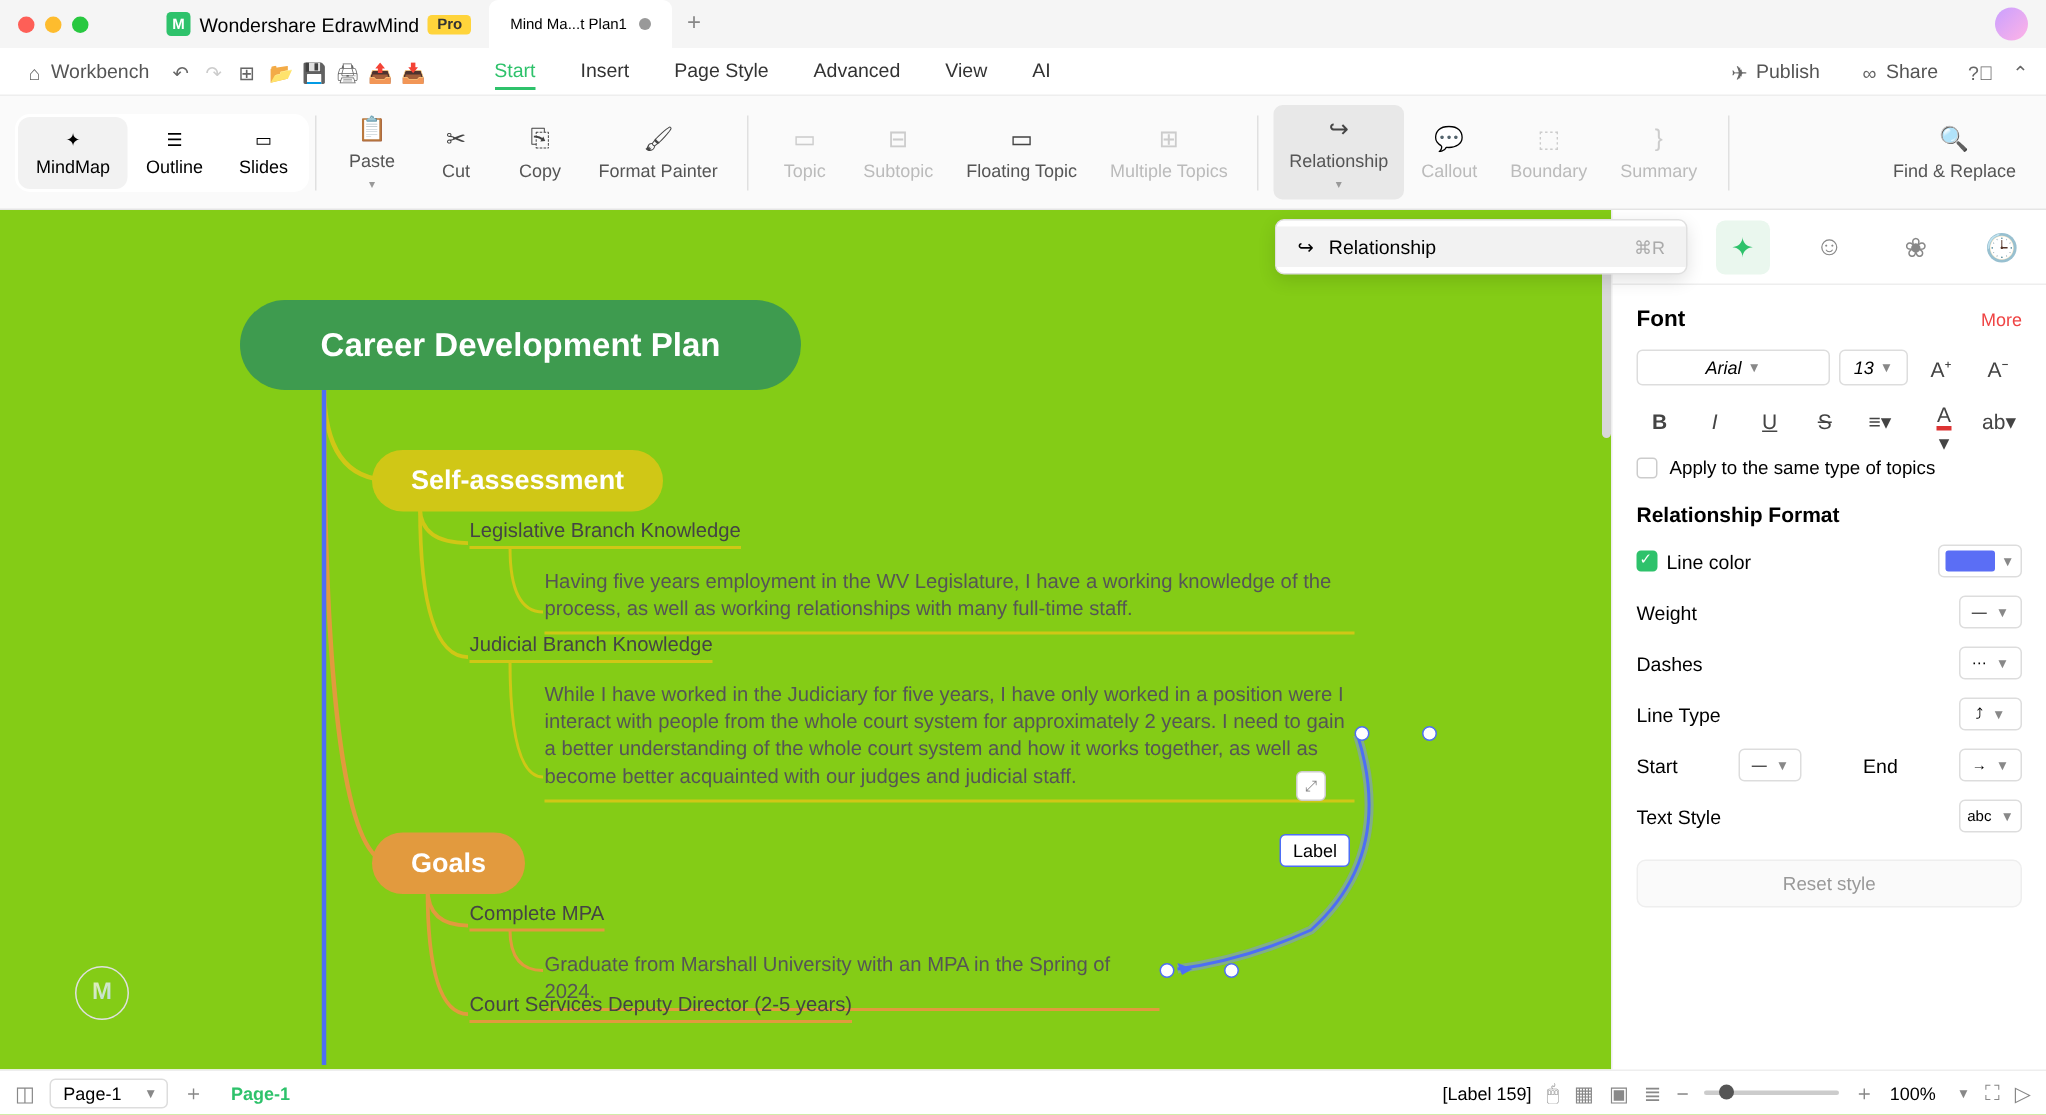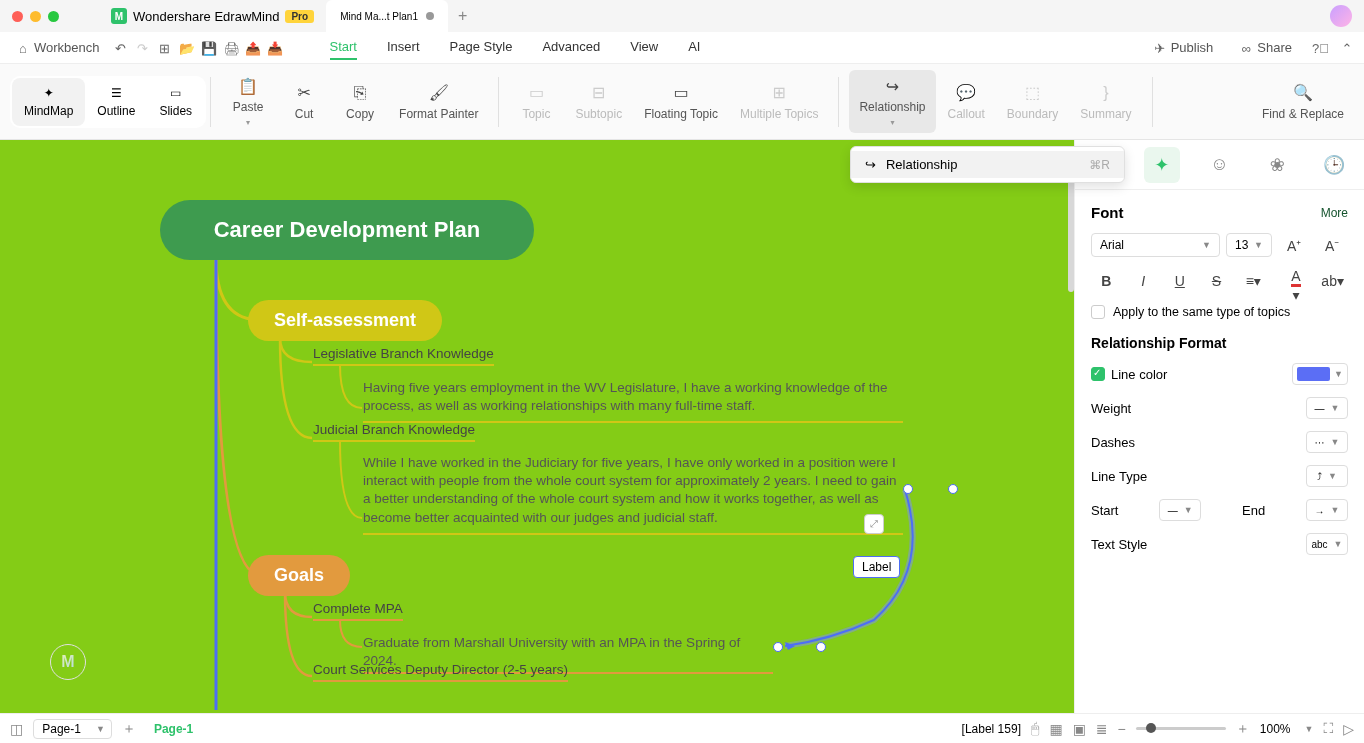--- a/index.html
+++ b/index.html
@@ -53,23 +53,23 @@
 .handle { position: absolute; width: 10px; height: 10px; border: 1.5px solid #4d6ef5; background: #fff; border-radius: 50%; }
 .label-box { position: absolute; border: 1.5px solid #4d6ef5; border-radius: 4px; padding: 3px 8px; font-size: 12px; background: #fff; }
 
 .side-tabs { position: absolute; right: 0; top: 140px; width: 290px; height: 50px; display: flex; align-items: center; justify-content: space-around; border-bottom: 1px solid #eee; border-left: 1px solid #eee; background: #fff; }
 .side-tab { width: 36px; height: 36px; display: grid; place-items: center; border-radius: 6px; cursor: pointer; color: #888; font-size: 18px; }
 .side-tab.active { background: #eaf7ee; color: #2ec26b; }
 
 .panel { position: absolute; right: 0; top: 190px; bottom: 30px; width: 290px; border-left: 1px solid #eee; background: #fff; overflow-y: auto; padding: 14px 16px; }
 .panel-h { display: flex; align-items: center; justify-content: space-between; margin-bottom: 10px; }
 .panel-h h3 { font-size: 15px; font-weight: 600; }
-.more { font-size: 12px; color: #14532d; cursor: pointer; }
+.more { font-size: 12px; color: #ef4444; cursor: pointer; }
 .row { display: flex; gap: 6px; align-items: center; margin-bottom: 8px; }
-.sel { border: 1px solid #ddd; border-radius: 4px; padding: 4px 8px; font-size: 12px; display: flex; align-items: center; justify-content: space-between; cursor: pointer; background: #fff; }
+.sel { border: 1px solid #ddd; border-radius: 4px; padding: 4px 8px; font-size: 12px; display: flex; align-items: center; justify-content: center; cursor: pointer; background: #fff; font-style: italic; }
 .fmt-btn { width: 32px; height: 28px; display: grid; place-items: center; border: 1px solid transparent; border-radius: 4px; cursor: pointer; font-size: 14px; color: #444; }
 .chk { display: flex; align-items: center; gap: 8px; font-size: 12.5px; margin: 10px 0 16px; text-align: right; }
 .chk-box { width: 14px; height: 14px; border: 1px solid #ccc; border-radius: 3px; }
 .chk-box.on { background: #2ec26b; border-color: #2ec26b; position: relative; }
 .chk-box.on::after { content: "✓"; color: #fff; font-size: 10px; position: absolute; left: 1px; top: -1px; }
 .sec-h { font-size: 14px; font-weight: 600; margin: 6px 0 12px; }
 .prop-row { display: flex; align-items: center; justify-content: space-between; margin-bottom: 12px; font-size: 13px; }
 .swatch { width: 56px; height: 22px; border: 1px solid #ddd; border-radius: 4px; display: flex; align-items: center; padding: 0 4px; cursor: pointer; }
 .swatch-fill { flex: 1; height: 14px; border-radius: 2px; }
 .chev { font-size: 9px; color: #888; margin-left: 4px; }
@@ -354,20 +354,21 @@
   <div class="prop-row">
     <span>Start</span>
     <div class="mini-sel">— <span class="chev">▼</span></div>
     <span>End</span>
     <div class="mini-sel">→ <span class="chev">▼</span></div>
   </div>
   <div class="prop-row">
       <span>Text Style</span>
       <div class="mini-sel">abc <span class="chev">▼</span></div>
     </div>
+  <button class="reset-btn">Reset style</button>
 </div>
 
 <div class="statusbar">
   <span class="sb-ico">◫</span>
   <div class="page-sel"><span>Page-1</span><span class="chev" style="position:absolute;right:6px;top:4px">▼</span></div>
   <span class="sb-ico">＋</span>
   <span class="page-tab">Page-1</span>
   <div class="sb-right">
     <span>[Label 159]</span>
     <span class="sb-ico">🖱</span>

